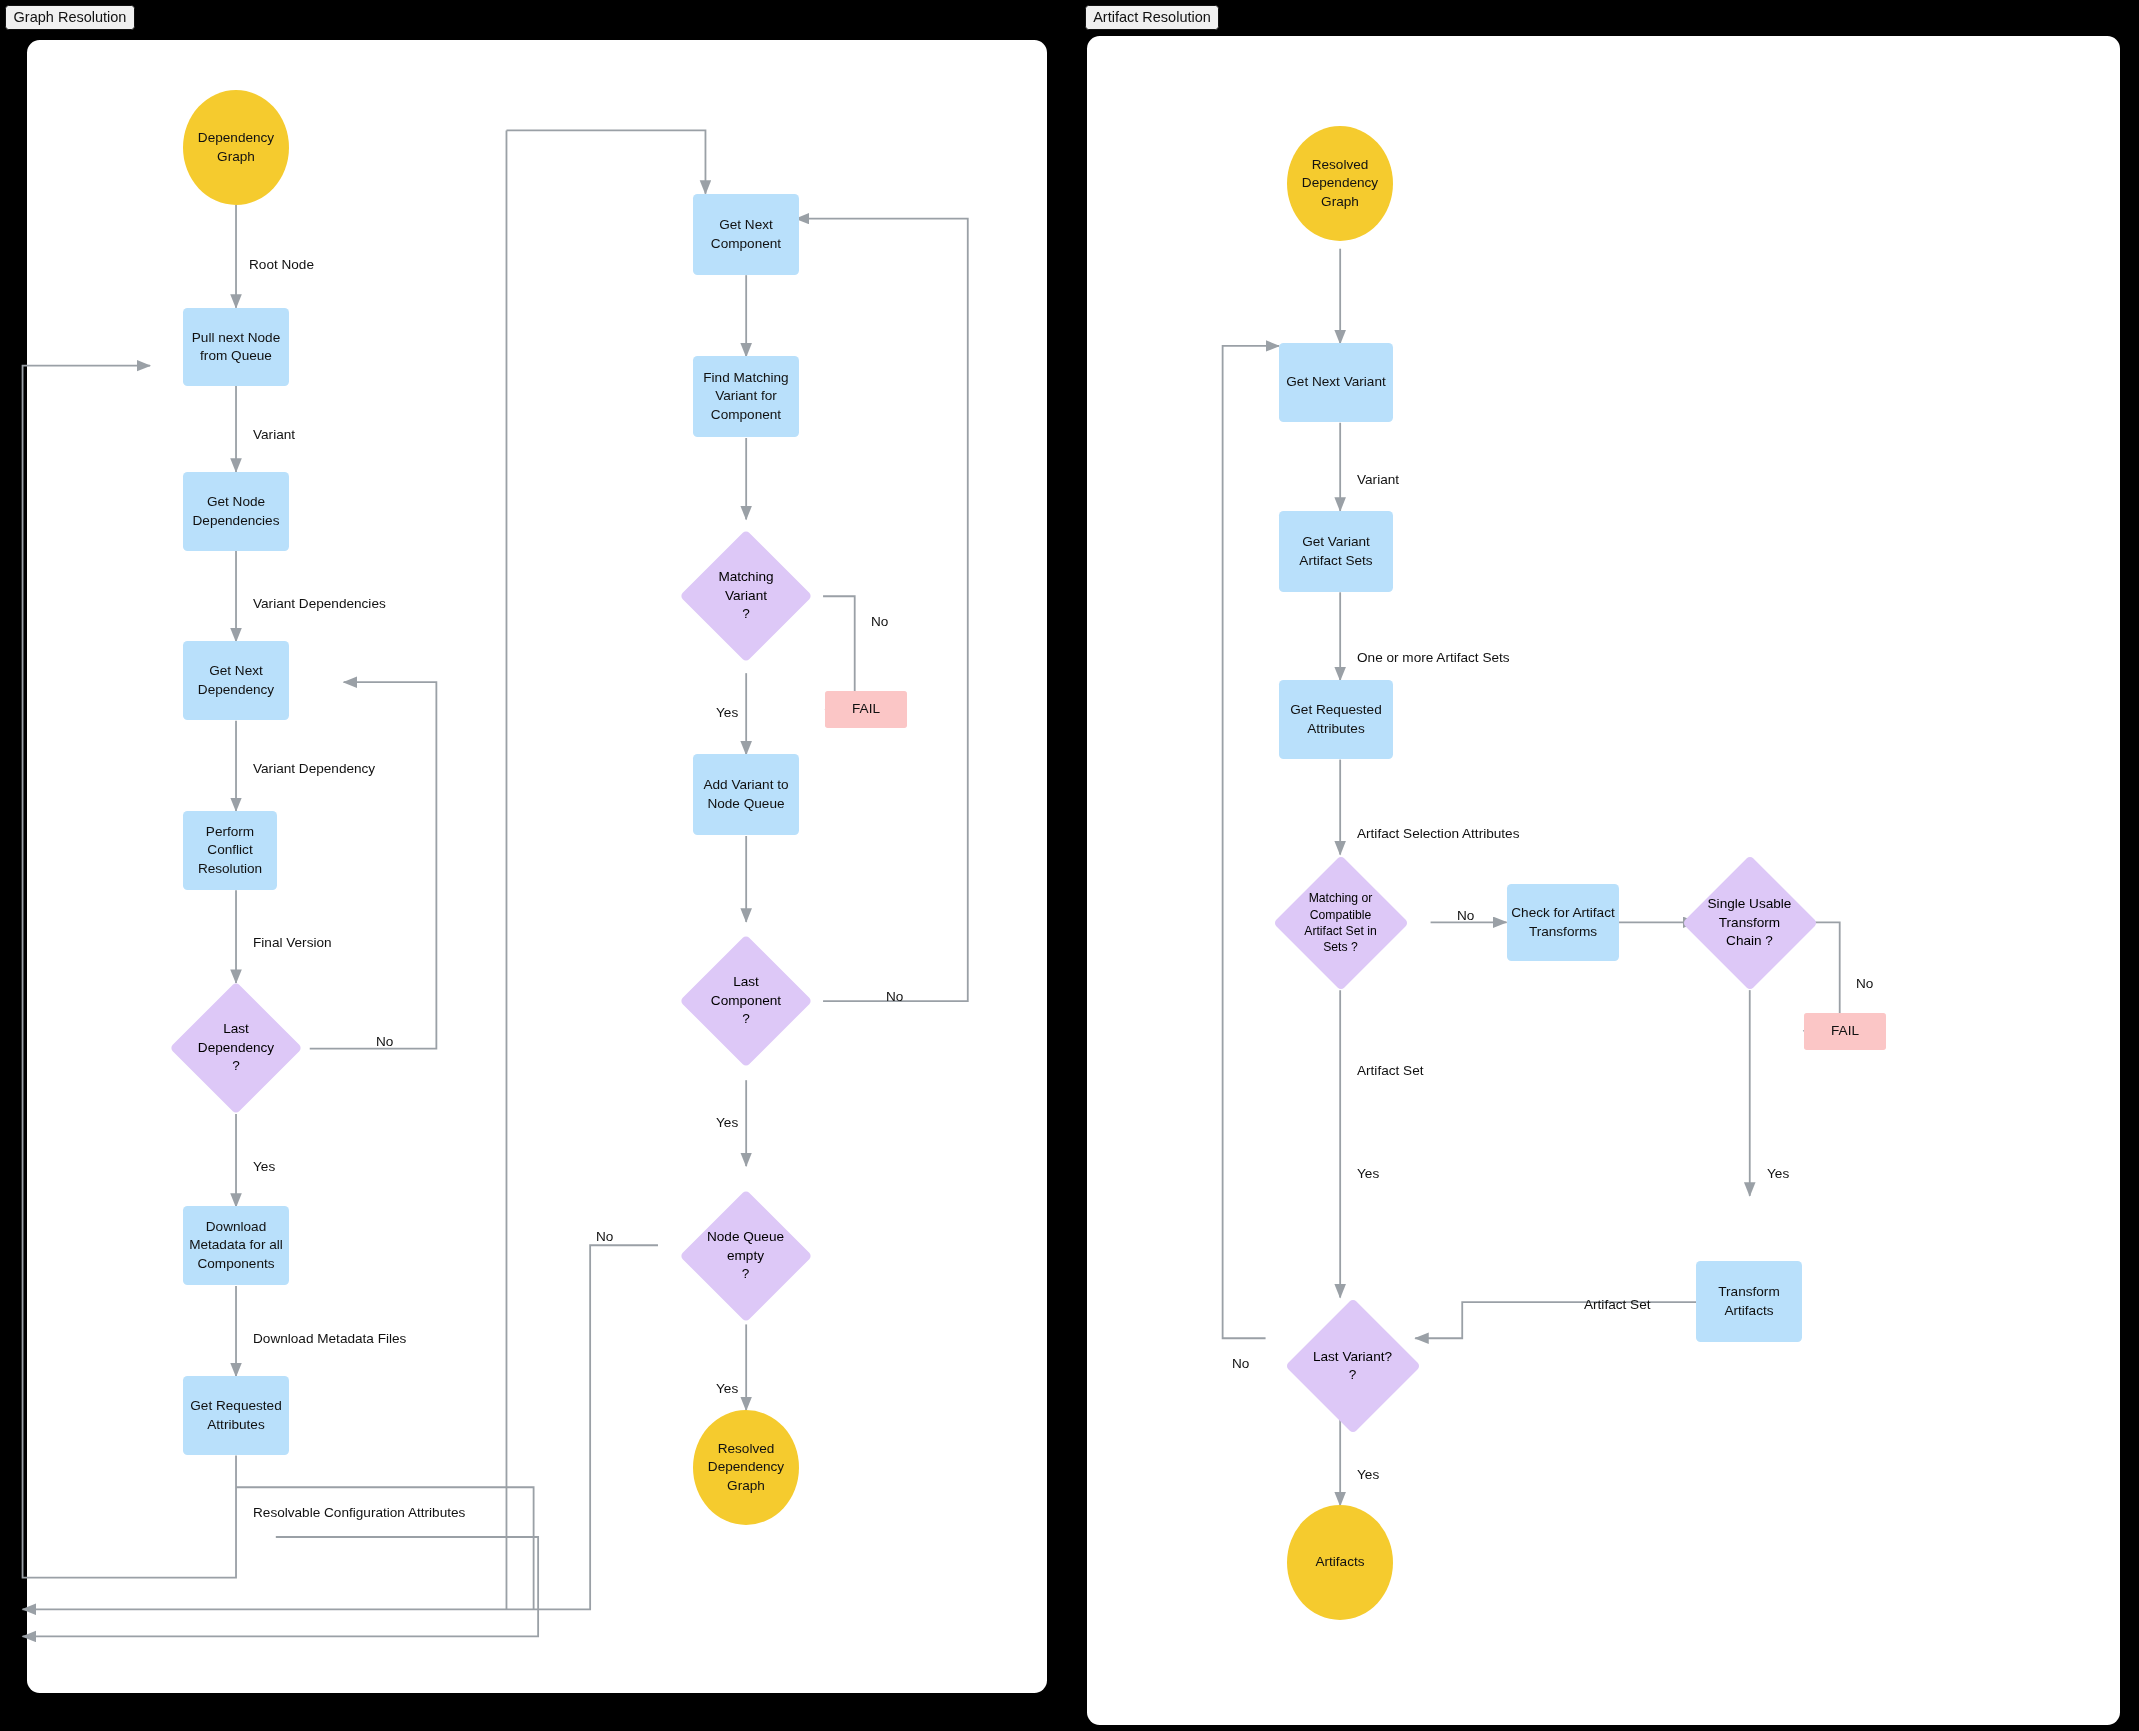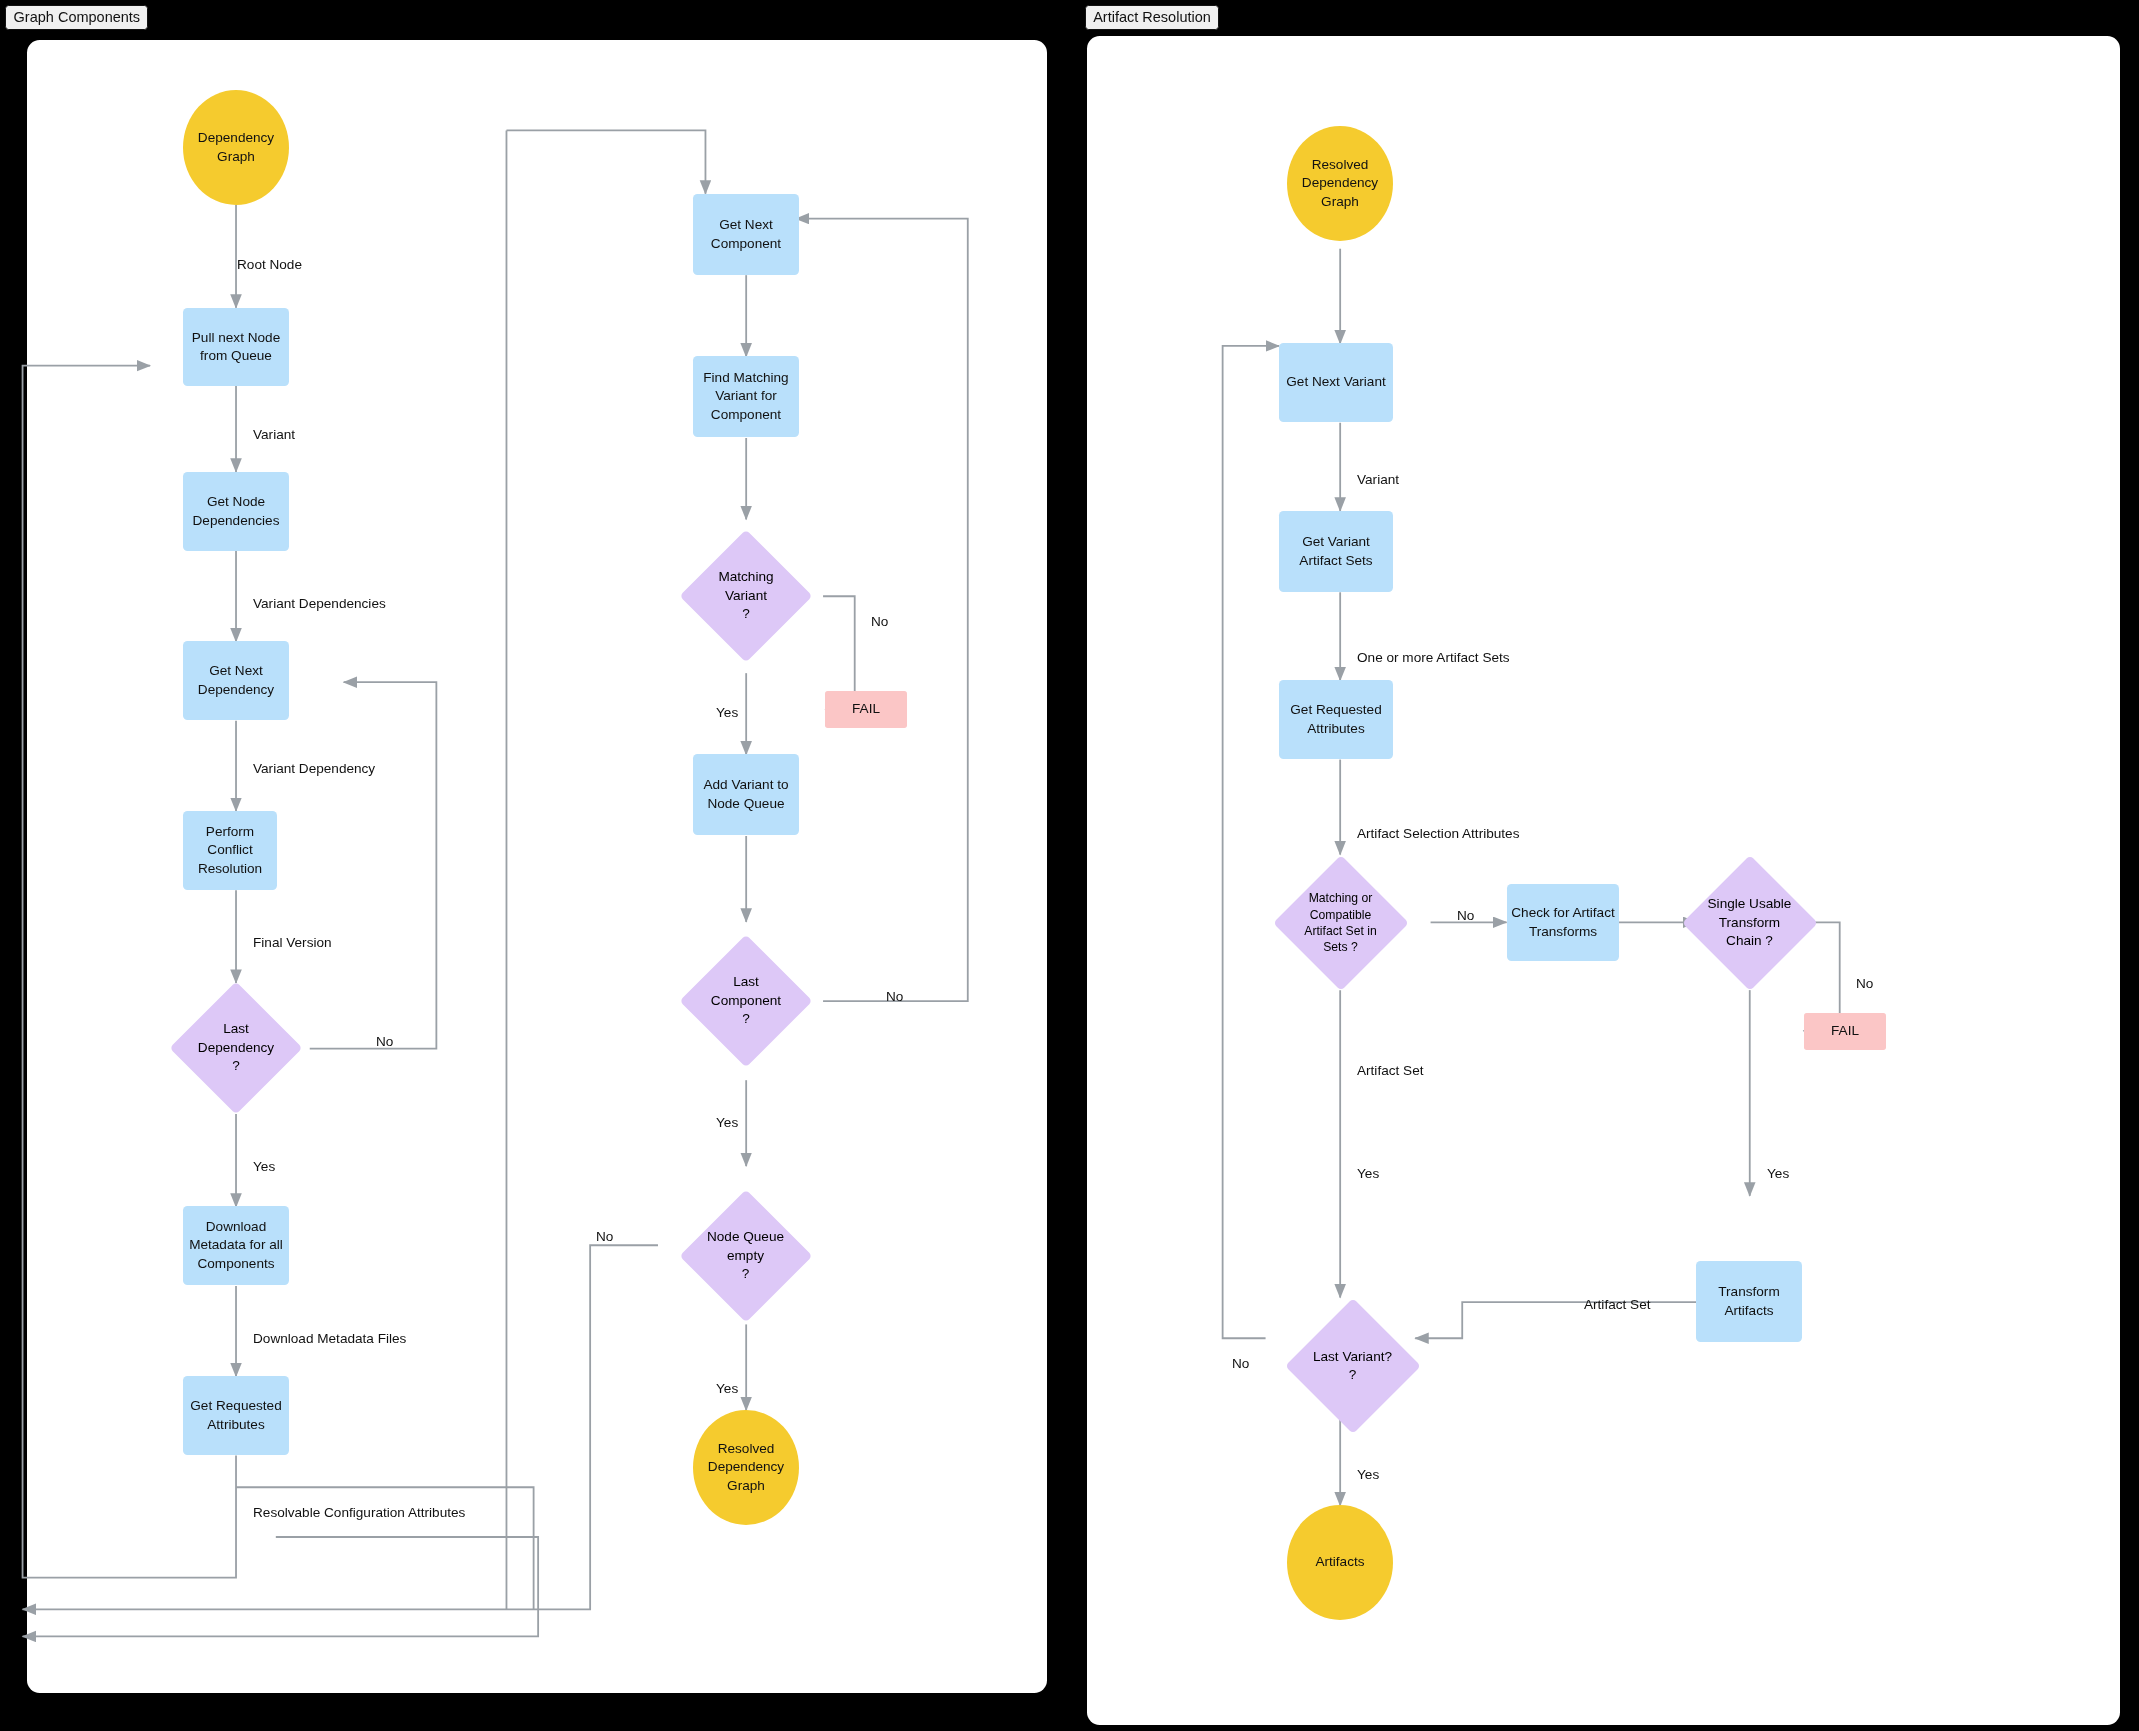--- a/index.html
+++ b/index.html
@@ -16,21 +16,21 @@
   .diamond-wrap{position:absolute;z-index:10;}
   .diamond-shape{position:absolute;left:0;top:0;width:100%;height:100%;background:#ddc8f7;
     transform:rotate(45deg);border-radius:4.5px;}
   .diamond-text{position:absolute;left:0;top:0;width:100%;height:100%;display:flex;align-items:center;
     justify-content:center;text-align:center;font-size:13.6px;color:#000000;line-height:1.35;z-index:2;}
   .elabel{position:absolute;font-size:13.6px;color:#111;white-space:nowrap;z-index:20;}
 </style>
 </head>
 <body>
 
-<div class="panel-label" style="left:5.4px;top:4.5px;">Graph Components</div>
+<div class="panel-label" style="left:5.4px;top:4.5px;">Graph Resolution</div>
 <div class="panel" style="left:27px;top:40px;width:1020px;height:1653px;">
 
   <svg class="edges" viewBox="0 0 2255 3655">
     <defs>
       <marker id="ah" markerWidth="9" markerHeight="9" refX="7.5" refY="3.2" orient="auto">
         <path d="M0,0 L8,3.2 L0,6.4 z" fill="#9aa0a6"></path>
       </marker>
     </defs>
     <g fill="none" stroke="#9aa0a6" stroke-width="4" marker-end="url(#ah)">
 
@@ -157,21 +157,21 @@
     <div class="diamond-text" style="white-space:pre-line;left:-32px;width:157px;">Node Queue
 empty
 ?</div>
   </div>
   <div class="node circle" style="left:666px;top:1370px;width:106px;height:115px;">
     <span style="white-space:pre-line;">Resolved
 Dependency
 Graph</span>
   </div>
 
-  <div class="elabel" style="left:210px;top:217px;">Root Node</div>
+  <div class="elabel" style="left:222px;top:217px;">Root Node</div>
   <div class="elabel" style="left:226px;top:387px;">Variant</div>
   <div class="elabel" style="left:226px;top:556px;">Variant Dependencies</div>
   <div class="elabel" style="left:226px;top:721px;">Variant Dependency</div>
   <div class="elabel" style="left:226px;top:895px;">Final Version</div>
   <div class="elabel" style="left:349px;top:994px;">No</div>
   <div class="elabel" style="left:226px;top:1119px;">Yes</div>
   <div class="elabel" style="left:226px;top:1291px;">Download Metadata Files</div>
   <div class="elabel" style="left:226px;top:1465px;">Resolvable Configuration Attributes</div>
 
   <div class="elabel" style="left:844px;top:574px;">No</div>

